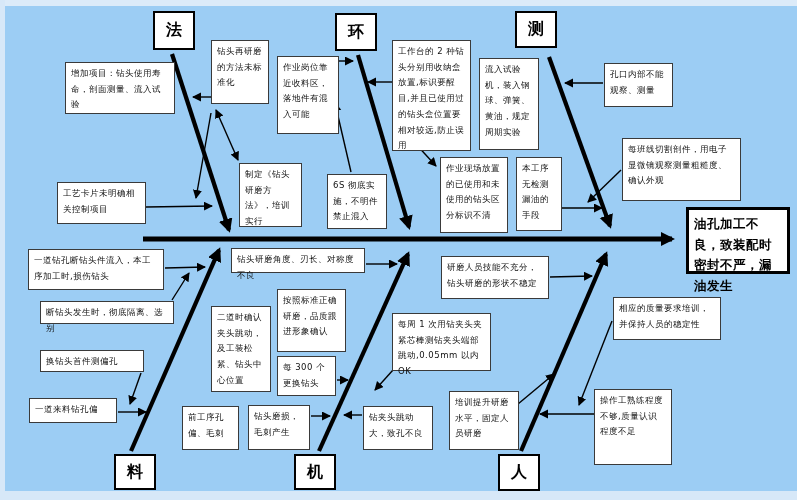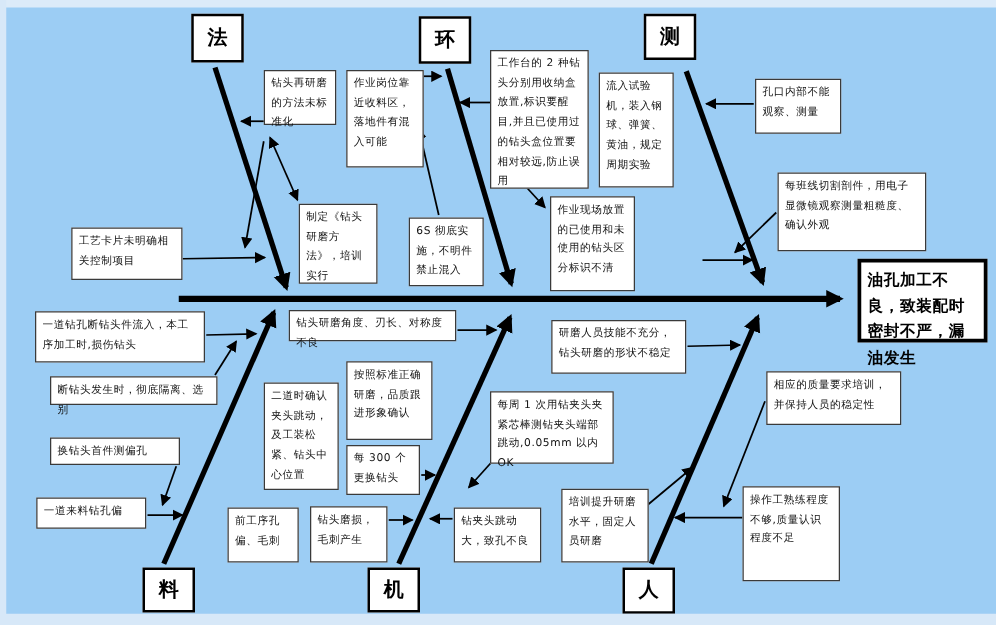--- a/index.html
+++ b/index.html
@@ -89,28 +89,30 @@
       <span>机</span>
     </div>
   <div class="cat" style="left:498px;top:454px;width:42px;height:37px;">
       <span>人</span>
     </div>
 
   <div class="headbox" style="left:686px;top:207px;width:104px;height:67px;">
     <span>油孔加工不良，致装配时密封不严，漏油发生</span>
   </div>
 
-  <div class="cbox" style="left:211px;top:56px;width:58px;height:44px;"><span>钻头再研磨的方法未标准化</span></div>
+  <div class="cbox" style="left:65px;top:62px;width:110px;height:52px;"><span>增加项目：钻头使用寿命，剖面测量、流入试验</span></div>
+  <div class="cbox" style="left:211px;top:40px;width:58px;height:64px;"><span>钻头再研磨的方法未标准化</span></div>
   <div class="cbox" style="left:239px;top:163px;width:63px;height:64px;"><span>制定《钻头研磨方法》，培训实行</span></div>
   <div class="cbox" style="left:57px;top:182px;width:89px;height:42px;"><span>工艺卡片未明确相关控制项目</span></div>
   <div class="cbox" style="left:277px;top:56px;width:62px;height:78px;"><span>作业岗位靠近收料区，落地件有混入可能</span></div>
   <div class="cbox" style="left:327px;top:174px;width:60px;height:55px;"><span>6S 彻底实施，不明件禁止混入</span></div>
   <div class="cbox" style="left:392px;top:40px;width:79px;height:111px;"><span>工作台的 2 种钻头分别用收纳盒放置,标识要醒目,并且已使用过的钻头盒位置要相对较远,防止误用</span></div>
   <div class="cbox" style="left:440px;top:157px;width:68px;height:76px;"><span>作业现场放置的已使用和未使用的钻头区分标识不清</span></div>
   <div class="cbox" style="left:479px;top:58px;width:60px;height:92px;"><span>流入试验机，装入钢球、弹簧、黄油，规定周期实验</span></div>
+  <div class="cbox" style="left:516px;top:157px;width:46px;height:74px;"><span>本工序无检测漏油的手段</span></div>
   <div class="cbox" style="left:604px;top:63px;width:69px;height:44px;"><span>孔口内部不能观察、测量</span></div>
   <div class="cbox" style="left:622px;top:138px;width:119px;height:63px;"><span>每班线切割剖件，用电子显微镜观察测量粗糙度、确认外观</span></div>
   <div class="cbox" style="left:40px;top:301px;width:134px;height:23px;"><span>断钻头发生时，彻底隔离、选别</span></div>
   <div class="cbox" style="left:28px;top:249px;width:136px;height:41px;"><span>一道钻孔断钻头件流入，本工序加工时,损伤钻头</span></div>
   <div class="cbox" style="left:40px;top:350px;width:104px;height:22px;"><span>换钻头首件测偏孔</span></div>
   <div class="cbox" style="left:29px;top:398px;width:88px;height:25px;"><span>一道来料钻孔偏</span></div>
   <div class="cbox" style="left:231px;top:248px;width:134px;height:25px;"><span>钻头研磨角度、刃长、对称度不良</span></div>
   <div class="cbox" style="left:211px;top:306px;width:60px;height:86px;"><span>二道时确认夹头跳动，及工装松紧、钻头中心位置</span></div>
   <div class="cbox" style="left:277px;top:289px;width:69px;height:63px;"><span>按照标准正确研磨，品质跟进形象确认</span></div>
   <div class="cbox" style="left:277px;top:356px;width:59px;height:40px;"><span>每 300 个更换钻头</span></div>

